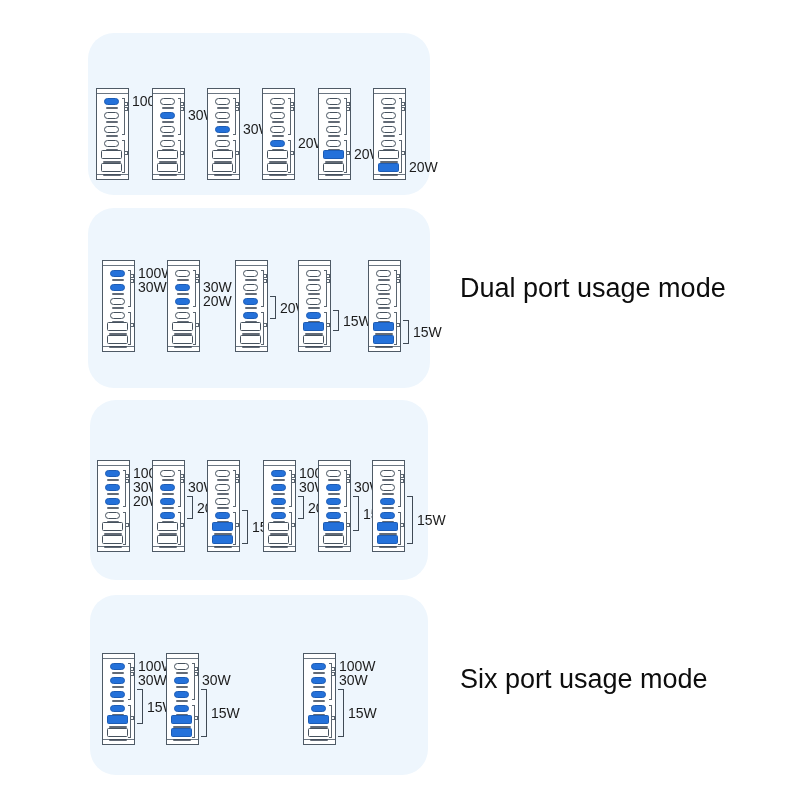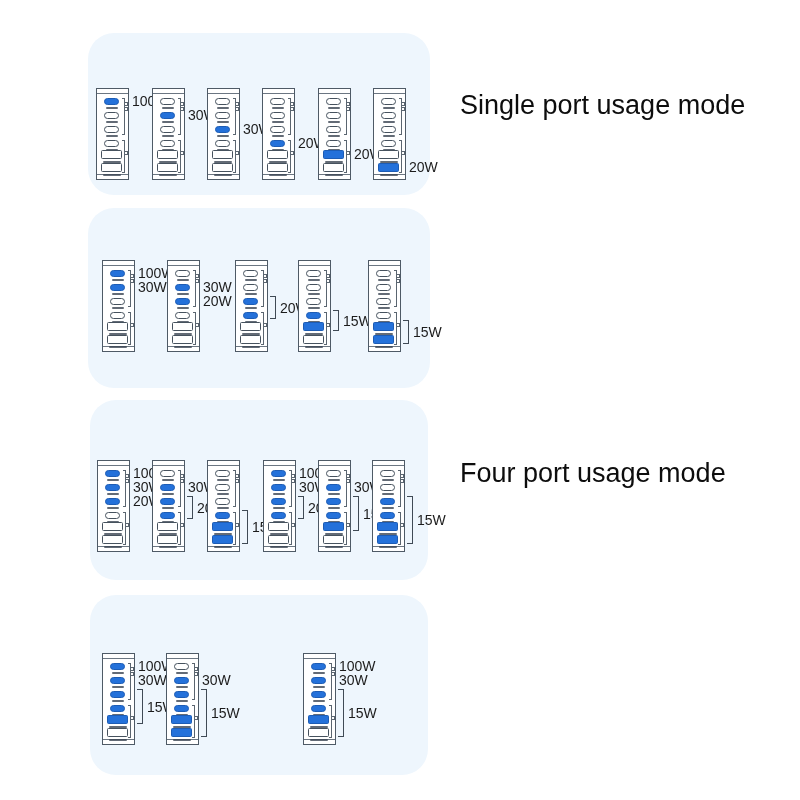--- a/index.html
+++ b/index.html
@@ -20,23 +20,20 @@
   .pbracket{position:absolute;width:3px;border-top:1px solid #5a6570;border-right:1px solid #5a6570;border-bottom:1px solid #5a6570;box-sizing:border-box;}
   .pglyph{position:absolute;width:4px;height:4px;border:1px solid #5a6570;box-sizing:border-box;background:#fff;}
   .watt-label{position:absolute;font-size:14px;line-height:16px;color:#1c1c1c;white-space:nowrap;}
   .watt-bracket{position:absolute;width:6px;border-top:1.5px solid #3f4a55;border-right:1.5px solid #3f4a55;border-bottom:1.5px solid #3f4a55;box-sizing:border-box;}
 </style>
 </head>
 <body>
 
 <div id="diagram">
     <div class="card" style="left: 88px; top: 33px; width: 342px; height: 162px; position: absolute; background: rgb(238, 246, 253);"></div>
-    <div class="row-title" style="left: 460px; top: 90px; position: absolute;">
-      <div>Single port usage mode</div>
-    </div>
     <div class="charger" style="left: 96px; top: 88px; width: 33px; height: 92px; position: absolute;">
       <div class="cap-top"></div>
       <div class="cap-bottom"></div>
       <div class="port active" style="left: 7px; top: 9px; width: 15px; height: 7px; position: absolute; border-radius: 3.5px;"></div>
       <div class="port-mark" style="left: 8.5px; top: 17.5px; width: 12px; height: 2px; position: absolute;"></div>
       <div class="port" style="left: 7px; top: 23px; width: 15px; height: 7px; position: absolute; border-radius: 3.5px;"></div>
       <div class="port-mark" style="left: 8.5px; top: 31.5px; width: 12px; height: 2px; position: absolute;"></div>
       <div class="port" style="left: 7px; top: 37px; width: 15px; height: 7px; position: absolute; border-radius: 3.5px;"></div>
       <div class="port-mark" style="left: 8.5px; top: 45.5px; width: 12px; height: 2px; position: absolute;"></div>
       <div class="port" style="left: 7px; top: 51px; width: 15px; height: 7px; position: absolute; border-radius: 3.5px;"></div>
@@ -156,20 +153,23 @@
       <div class="port active" style="left: 4px; top: 74px; width: 21px; height: 9px; position: absolute; border-radius: 1.5px;"></div>
       <div class="port-mark" style="left: 5.5px; top: 84.5px; width: 18px; height: 2px; position: absolute;"></div>
       <div class="pbracket" style="left: 25px; top: 9px; width: 3px; height: 37px; position: absolute;"></div>
       <div class="pglyph" style="left: 27px; top: 13px; width: 4px; height: 4px; position: absolute;"></div>
       <div class="pglyph" style="left: 27px; top: 18px; width: 4px; height: 4px; position: absolute;"></div>
       <div class="pbracket" style="left: 25px; top: 51px; width: 3px; height: 33px; position: absolute;"></div>
       <div class="pglyph" style="left: 27px; top: 62px; width: 4px; height: 4px; position: absolute;"></div>
     </div>
     <div class="watt-label" style="left: 409px; top: 158.5px; position: absolute;">20W</div>
     <div class="card" style="left: 88px; top: 208px; width: 342px; height: 180px; position: absolute; background: rgb(238, 246, 253);"></div>
+    <div class="row-title" style="left: 460px; top: 273px; position: absolute;">
+      <div>Dual port usage mode</div>
+    </div>
     <div class="charger" style="left: 102px; top: 260px; width: 33px; height: 92px; position: absolute;">
       <div class="cap-top"></div>
       <div class="cap-bottom"></div>
       <div class="port active" style="left: 7px; top: 9px; width: 15px; height: 7px; position: absolute; border-radius: 3.5px;"></div>
       <div class="port-mark" style="left: 8.5px; top: 17.5px; width: 12px; height: 2px; position: absolute;"></div>
       <div class="port active" style="left: 7px; top: 23px; width: 15px; height: 7px; position: absolute; border-radius: 3.5px;"></div>
       <div class="port-mark" style="left: 8.5px; top: 31.5px; width: 12px; height: 2px; position: absolute;"></div>
       <div class="port" style="left: 7px; top: 37px; width: 15px; height: 7px; position: absolute; border-radius: 3.5px;"></div>
       <div class="port-mark" style="left: 8.5px; top: 45.5px; width: 12px; height: 2px; position: absolute;"></div>
       <div class="port" style="left: 7px; top: 51px; width: 15px; height: 7px; position: absolute; border-radius: 3.5px;"></div>
@@ -273,21 +273,20 @@
       <div class="pbracket" style="left: 25px; top: 9px; width: 3px; height: 37px; position: absolute;"></div>
       <div class="pglyph" style="left: 27px; top: 13px; width: 4px; height: 4px; position: absolute;"></div>
       <div class="pglyph" style="left: 27px; top: 18px; width: 4px; height: 4px; position: absolute;"></div>
       <div class="pbracket" style="left: 25px; top: 51px; width: 3px; height: 33px; position: absolute;"></div>
       <div class="pglyph" style="left: 27px; top: 62px; width: 4px; height: 4px; position: absolute;"></div>
     </div>
     <div class="watt-bracket" style="left: 403px; top: 320px; width: 6px; height: 24px; position: absolute;"></div>
     <div class="watt-label" style="left: 413px; top: 324px; position: absolute;">15W</div>
     <div class="card" style="left: 90px; top: 400px; width: 338px; height: 180px; position: absolute; background: rgb(238, 246, 253);"></div>
     <div class="row-title" style="left: 460px; top: 458px; position: absolute;">
-      <div>Four port usage mode</div>
     </div>
     <div class="charger" style="left: 97px; top: 460px; width: 33px; height: 92px; position: absolute;">
       <div class="cap-top"></div>
       <div class="cap-bottom"></div>
       <div class="port active" style="left: 7px; top: 9px; width: 15px; height: 7px; position: absolute; border-radius: 3.5px;"></div>
       <div class="port-mark" style="left: 8.5px; top: 17.5px; width: 12px; height: 2px; position: absolute;"></div>
       <div class="port active" style="left: 7px; top: 23px; width: 15px; height: 7px; position: absolute; border-radius: 3.5px;"></div>
       <div class="port-mark" style="left: 8.5px; top: 31.5px; width: 12px; height: 2px; position: absolute;"></div>
       <div class="port active" style="left: 7px; top: 37px; width: 15px; height: 7px; position: absolute; border-radius: 3.5px;"></div>
       <div class="port-mark" style="left: 8.5px; top: 45.5px; width: 12px; height: 2px; position: absolute;"></div>
@@ -420,20 +419,21 @@
       <div class="pbracket" style="left: 25px; top: 9px; width: 3px; height: 37px; position: absolute;"></div>
       <div class="pglyph" style="left: 27px; top: 13px; width: 4px; height: 4px; position: absolute;"></div>
       <div class="pglyph" style="left: 27px; top: 18px; width: 4px; height: 4px; position: absolute;"></div>
       <div class="pbracket" style="left: 25px; top: 51px; width: 3px; height: 33px; position: absolute;"></div>
       <div class="pglyph" style="left: 27px; top: 62px; width: 4px; height: 4px; position: absolute;"></div>
     </div>
     <div class="watt-bracket" style="left: 407px; top: 496px; width: 6px; height: 48px; position: absolute;"></div>
     <div class="watt-label" style="left: 417px; top: 512px; position: absolute;">15W</div>
     <div class="card" style="left: 90px; top: 595px; width: 338px; height: 180px; position: absolute; background: rgb(238, 246, 253);"></div>
     <div class="row-title" style="left: 460px; top: 664px; position: absolute;">
+      <div>Six port usage mode</div>
     </div>
     <div class="charger" style="left: 102px; top: 653px; width: 33px; height: 92px; position: absolute;">
       <div class="cap-top"></div>
       <div class="cap-bottom"></div>
       <div class="port active" style="left: 7px; top: 9px; width: 15px; height: 7px; position: absolute; border-radius: 3.5px;"></div>
       <div class="port-mark" style="left: 8.5px; top: 17.5px; width: 12px; height: 2px; position: absolute;"></div>
       <div class="port active" style="left: 7px; top: 23px; width: 15px; height: 7px; position: absolute; border-radius: 3.5px;"></div>
       <div class="port-mark" style="left: 8.5px; top: 31.5px; width: 12px; height: 2px; position: absolute;"></div>
       <div class="port active" style="left: 7px; top: 37px; width: 15px; height: 7px; position: absolute; border-radius: 3.5px;"></div>
       <div class="port-mark" style="left: 8.5px; top: 45.5px; width: 12px; height: 2px; position: absolute;"></div>

